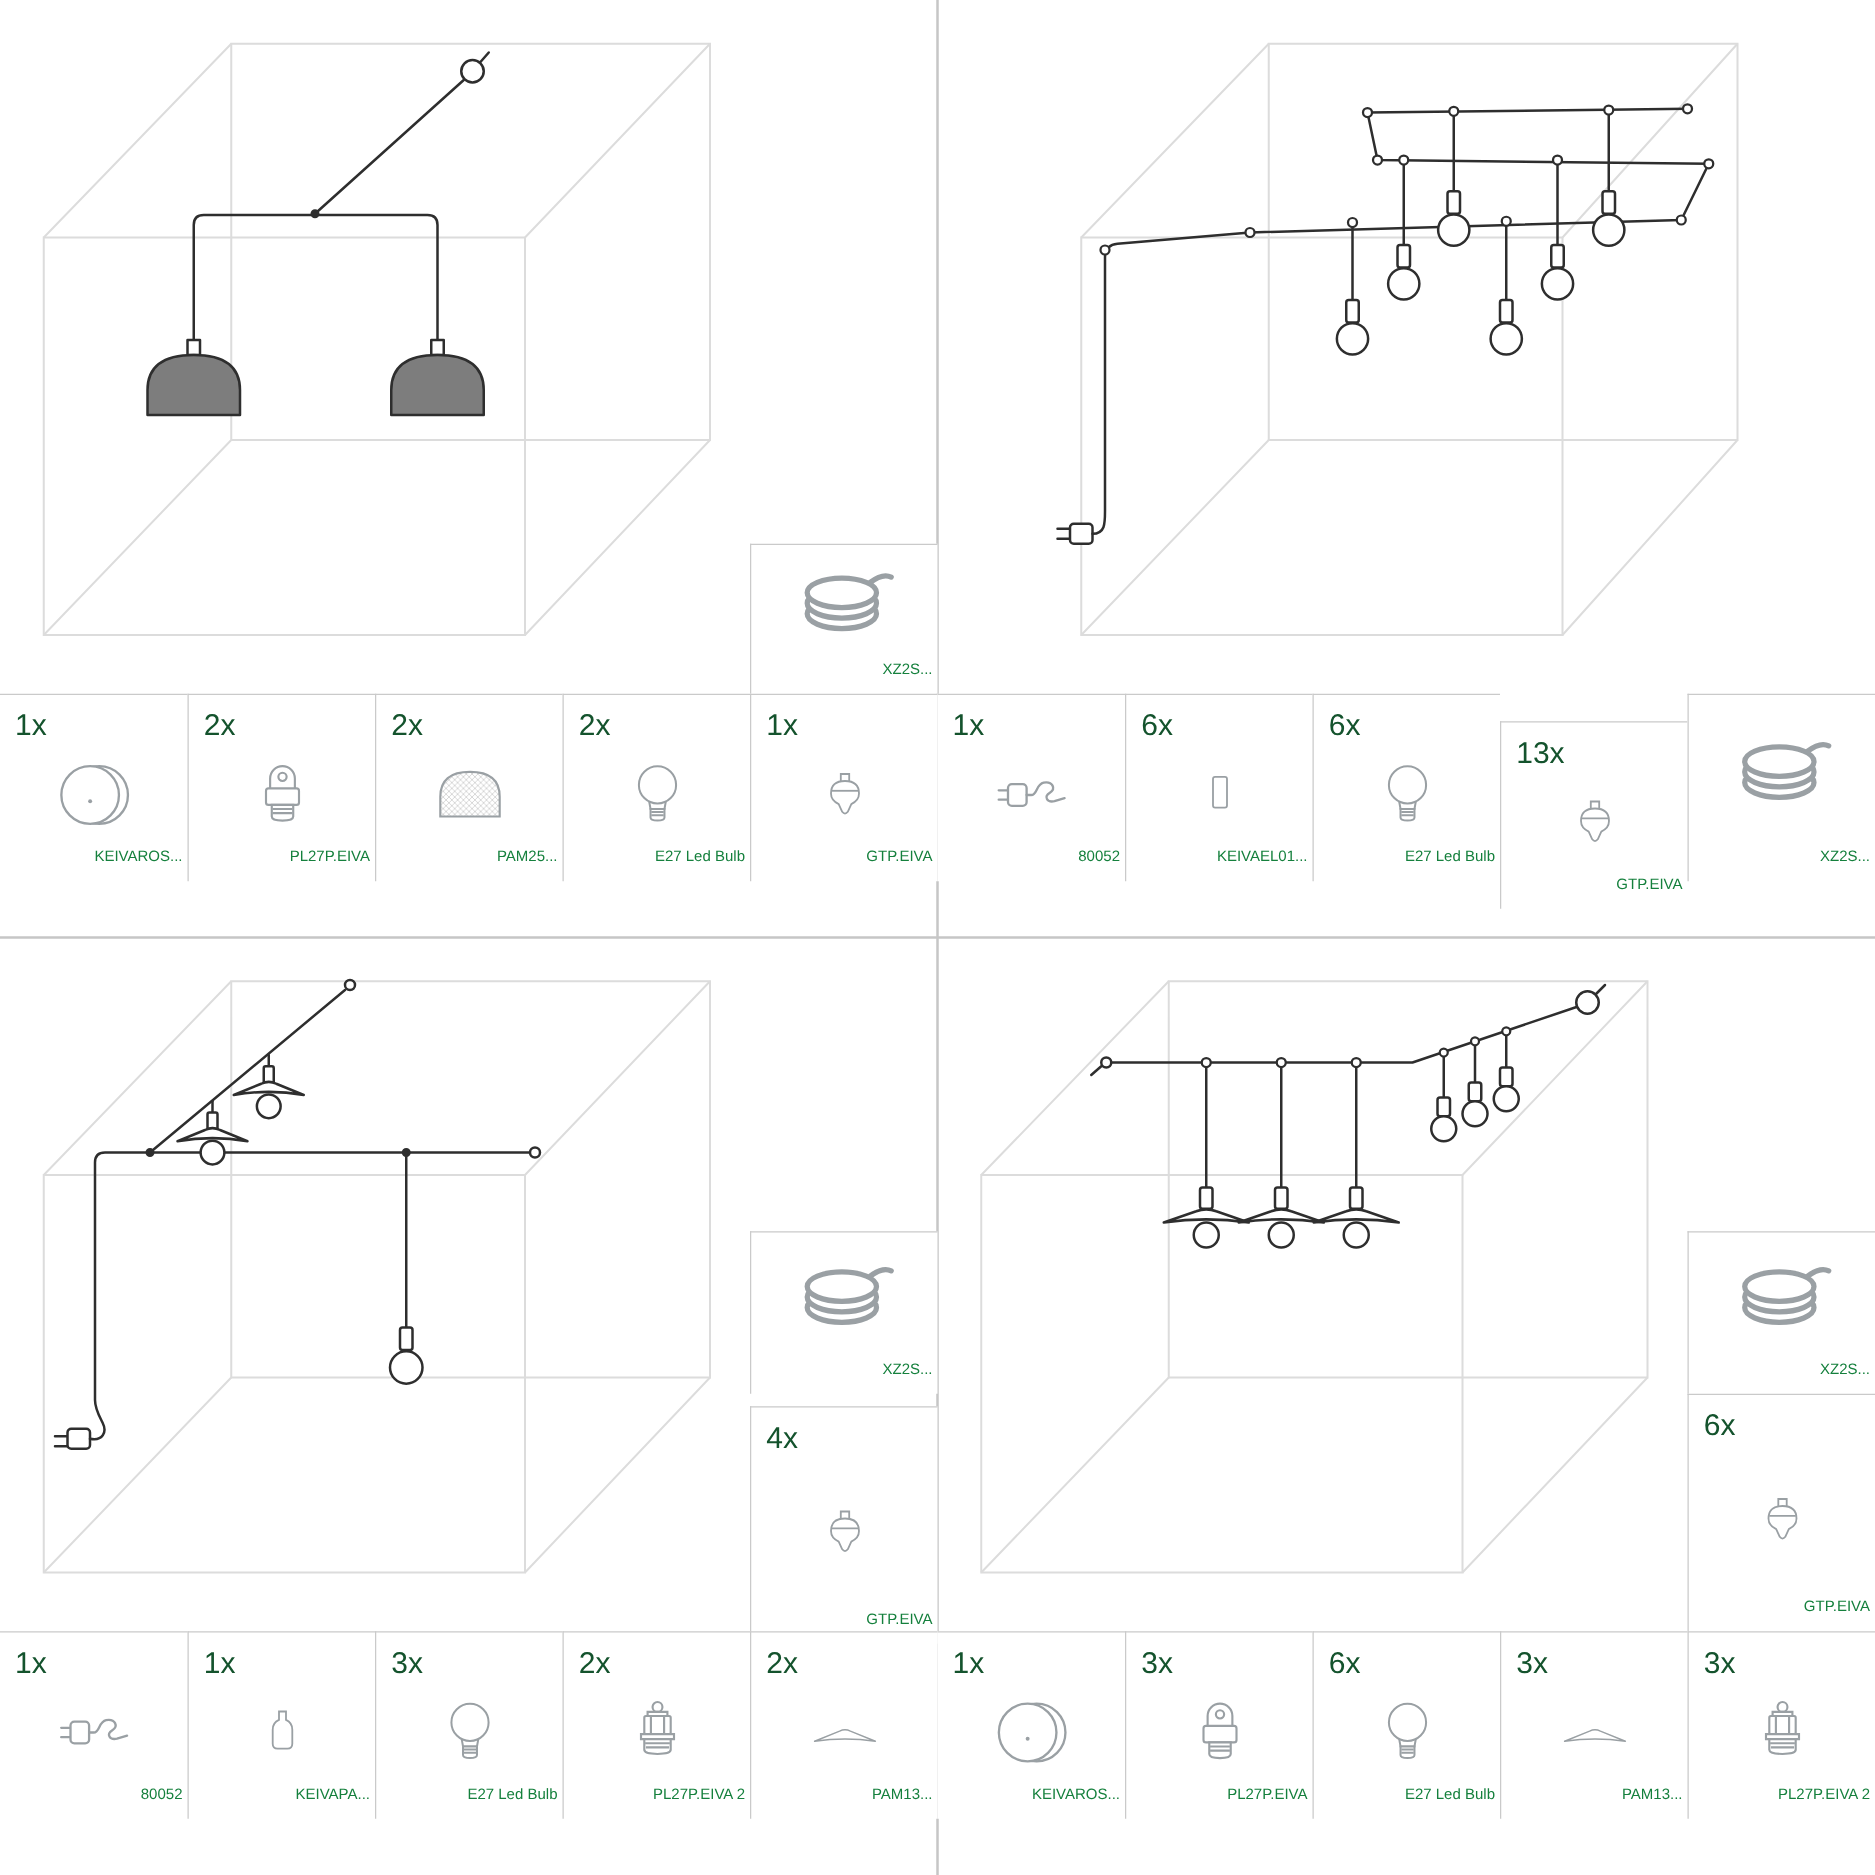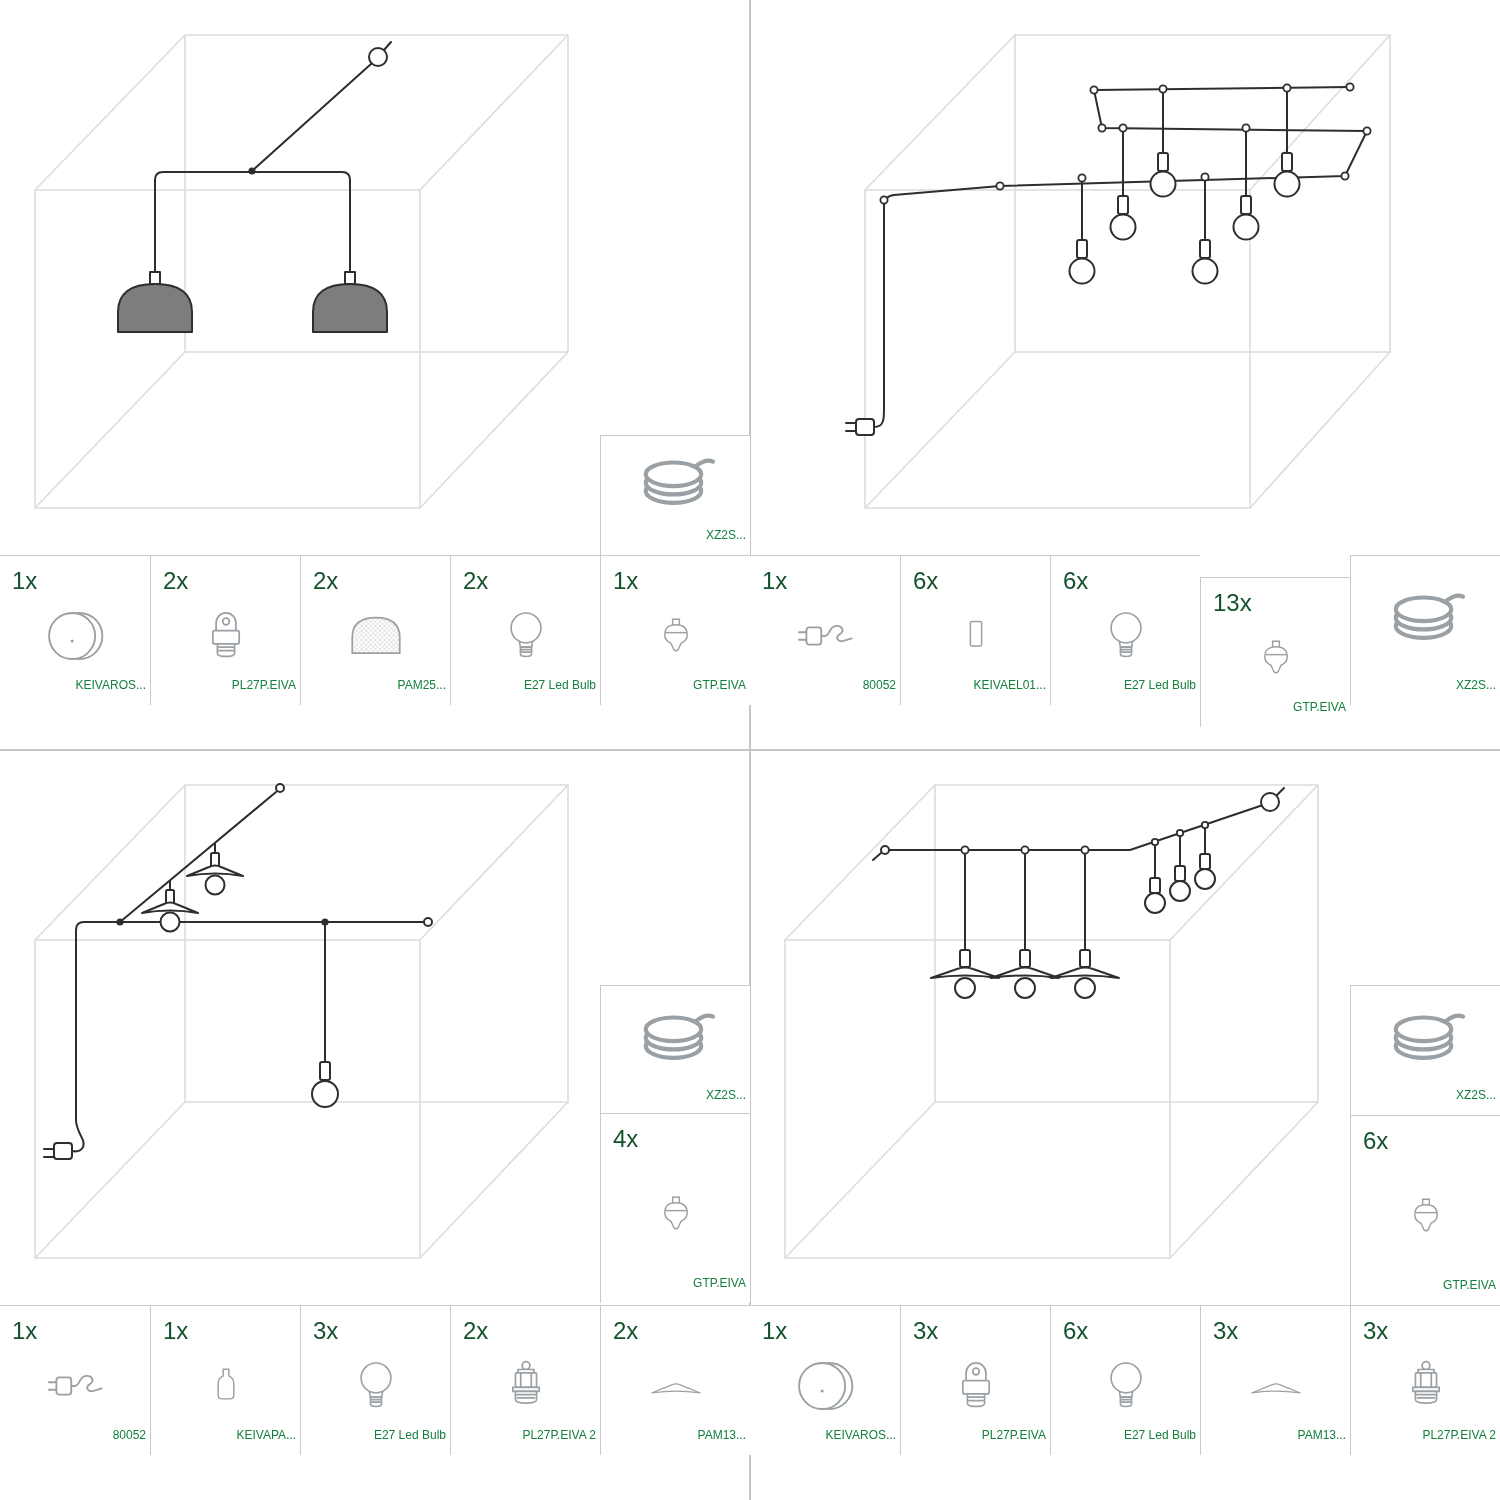--- a/index.html
+++ b/index.html
@@ -311,21 +311,21 @@
     </svg>
 
     <div class="cell" style="left:600px;top:235px;width:150px;height:130px">
       <div class="icwrap">
           <svg class="picon sz-lg" viewBox="0 0 100 100">
             <use href="#i-coil"></use>
           </svg>
         </div>
       <div class="plabel">XZ2S...</div>
     </div>
-    <div class="cell" style="left:600px;top:363px;width:150px;height:190px">
+    <div class="cell" style="left:600px;top:375px;width:150px;height:190px">
       <div class="qty">4x</div>
       <div class="icwrap">
           <svg class="picon sz-sm" viewBox="0 0 100 100">
             <use href="#i-gtp"></use>
           </svg>
         </div>
       <div class="plabel">GTP.EIVA</div>
     </div>
     <div class="cell" style="left:600px;top:555px;width:150px;height:150px">
       <div class="qty">2x</div>

